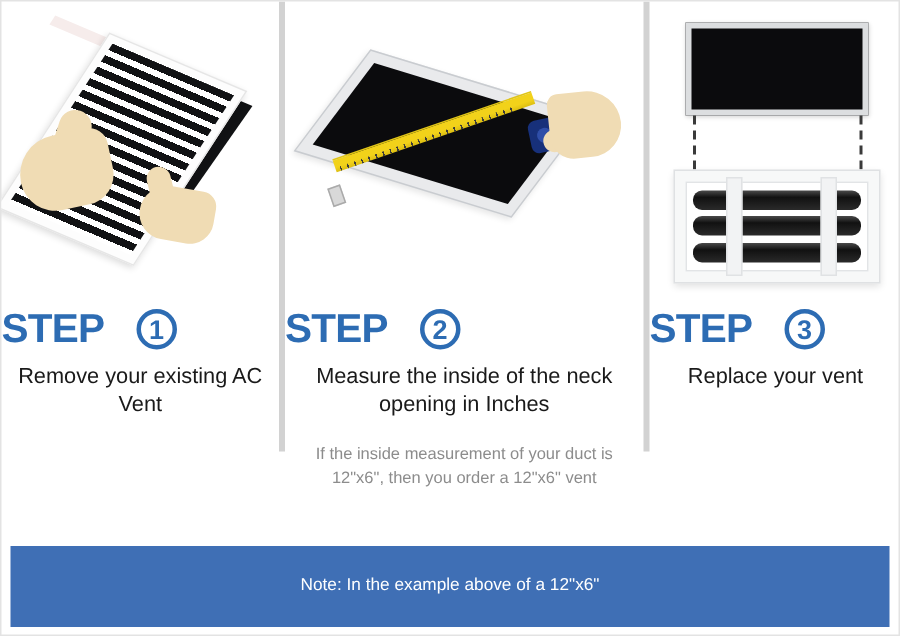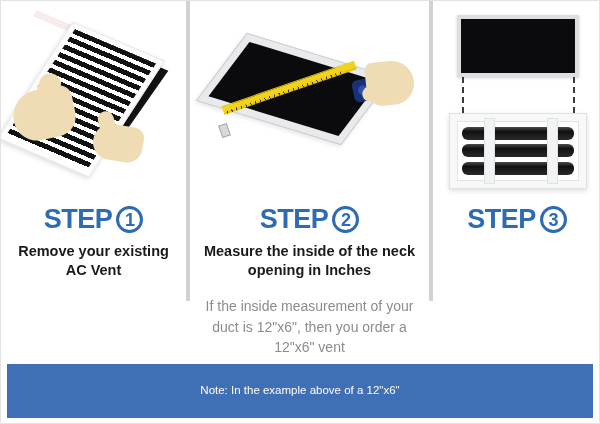--- a/index.html
+++ b/index.html
@@ -39,22 +39,22 @@
   .art{
     position:relative;
     height:205px;
     width:100%;
   }
 
   
   .step-head{
     display:flex;
     align-items:center;
-    justify-content:center;
-    gap:4px;
+    justify-content:flex-start;
+    gap:21px;
     color:#2d6cb3;
     font-weight:bold;
     font-size:27px;
     letter-spacing:-0.5px;
     line-height:1;
     margin-bottom:9px;
   }
   .step-word{ font-family:"Liberation Sans", sans-serif; }
   .step-num{
     display:inline-flex;
@@ -63,28 +63,28 @@
     border:3px solid #2d6cb3;
     border-radius:50%;
     font-size:18px;
     font-weight:bold;
     line-height:1;
     box-sizing:border-box;
   }
 
   .step-desc{
     color:#1a1a1a;
-    font-weight:bold;
+    font-weight:normal;
     font-size:14.5px;
     line-height:1.32;
     padding:0 8px;
   }
   .step-sub{
     color:#8c8c8c;
-    font-size:14px;
+    font-size:11px;
     line-height:1.45;
     margin-top:16px;
     padding:0 10px;
   }
 
   
   .note{
     position:absolute;
     left:6px;right:6px;
     top:363px;height:54px;
@@ -316,19 +316,20 @@
             <div class="s3-bar b1"></div>
             <div class="s3-bar b2"></div>
           </div>
         </div>
       </div>
     </div>
     <div class="step-head">
       <span class="step-word">STEP</span>
       <span class="step-num">3</span>
     </div>
+    <div class="step-desc">Replace your vent</div>
   </div>
 
   <div class="note">
     <div>Note: In the example above of a 12"x6"</div>
   </div>
 
 </div>
 
 </body></html>

